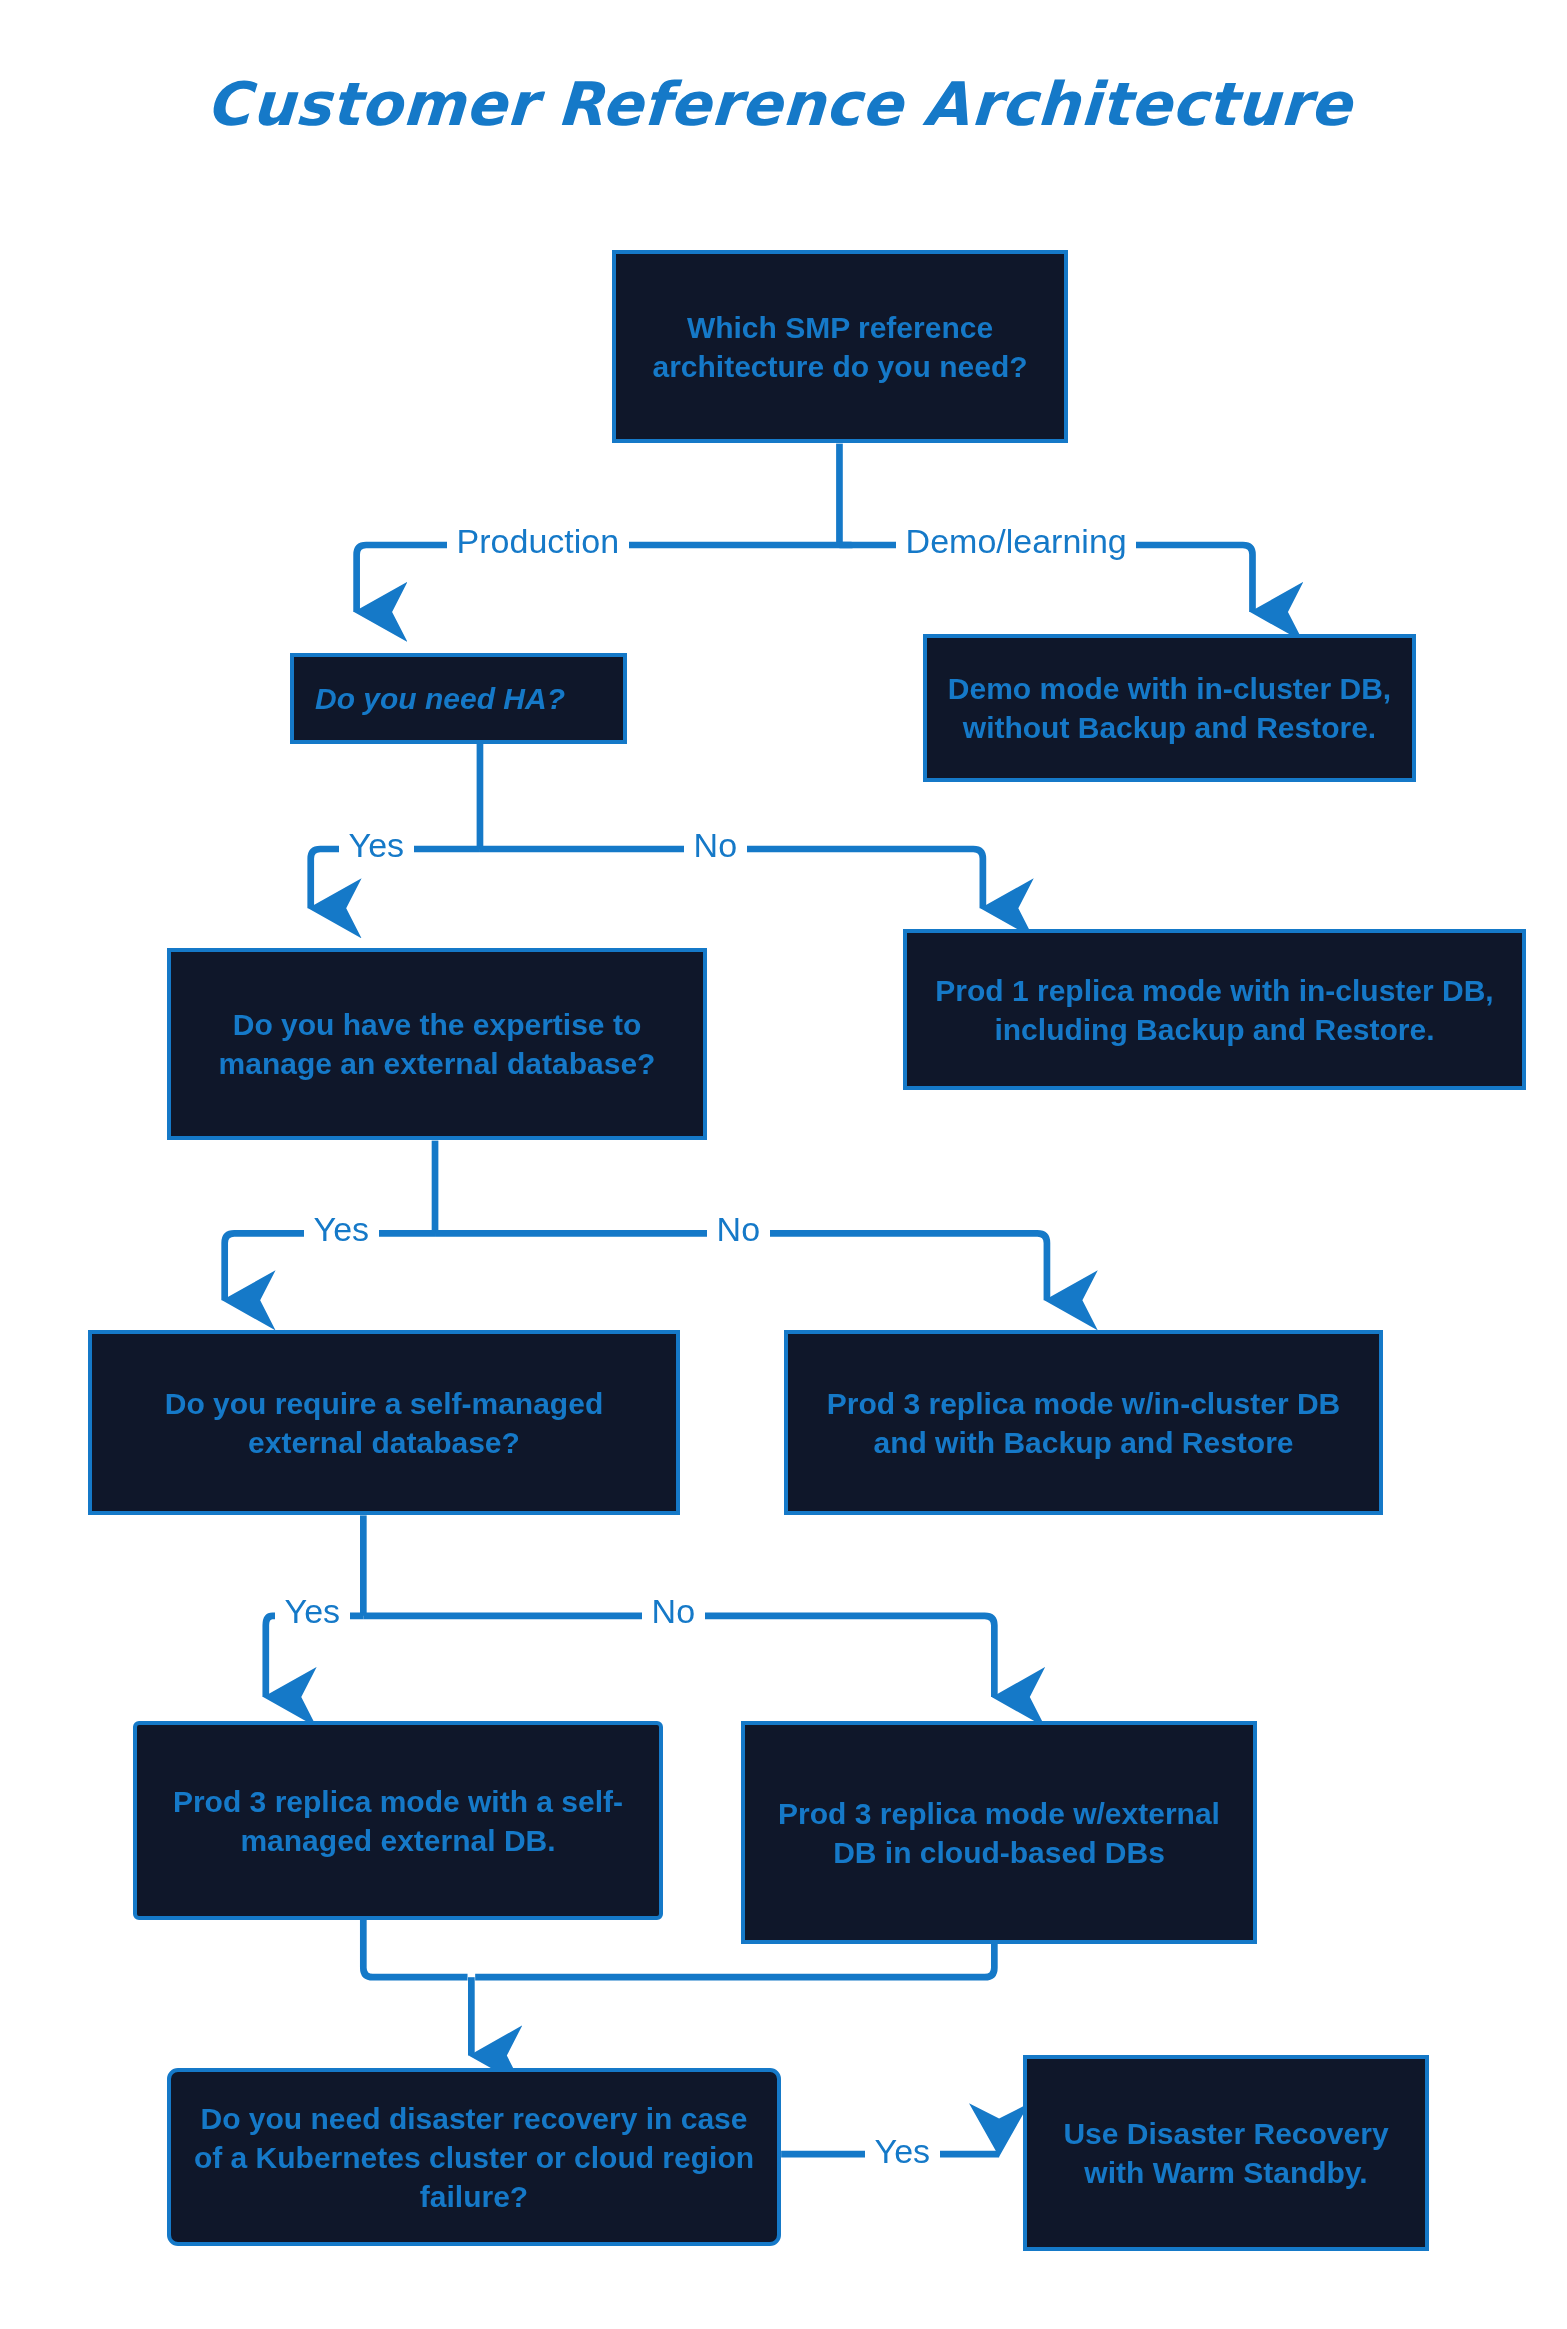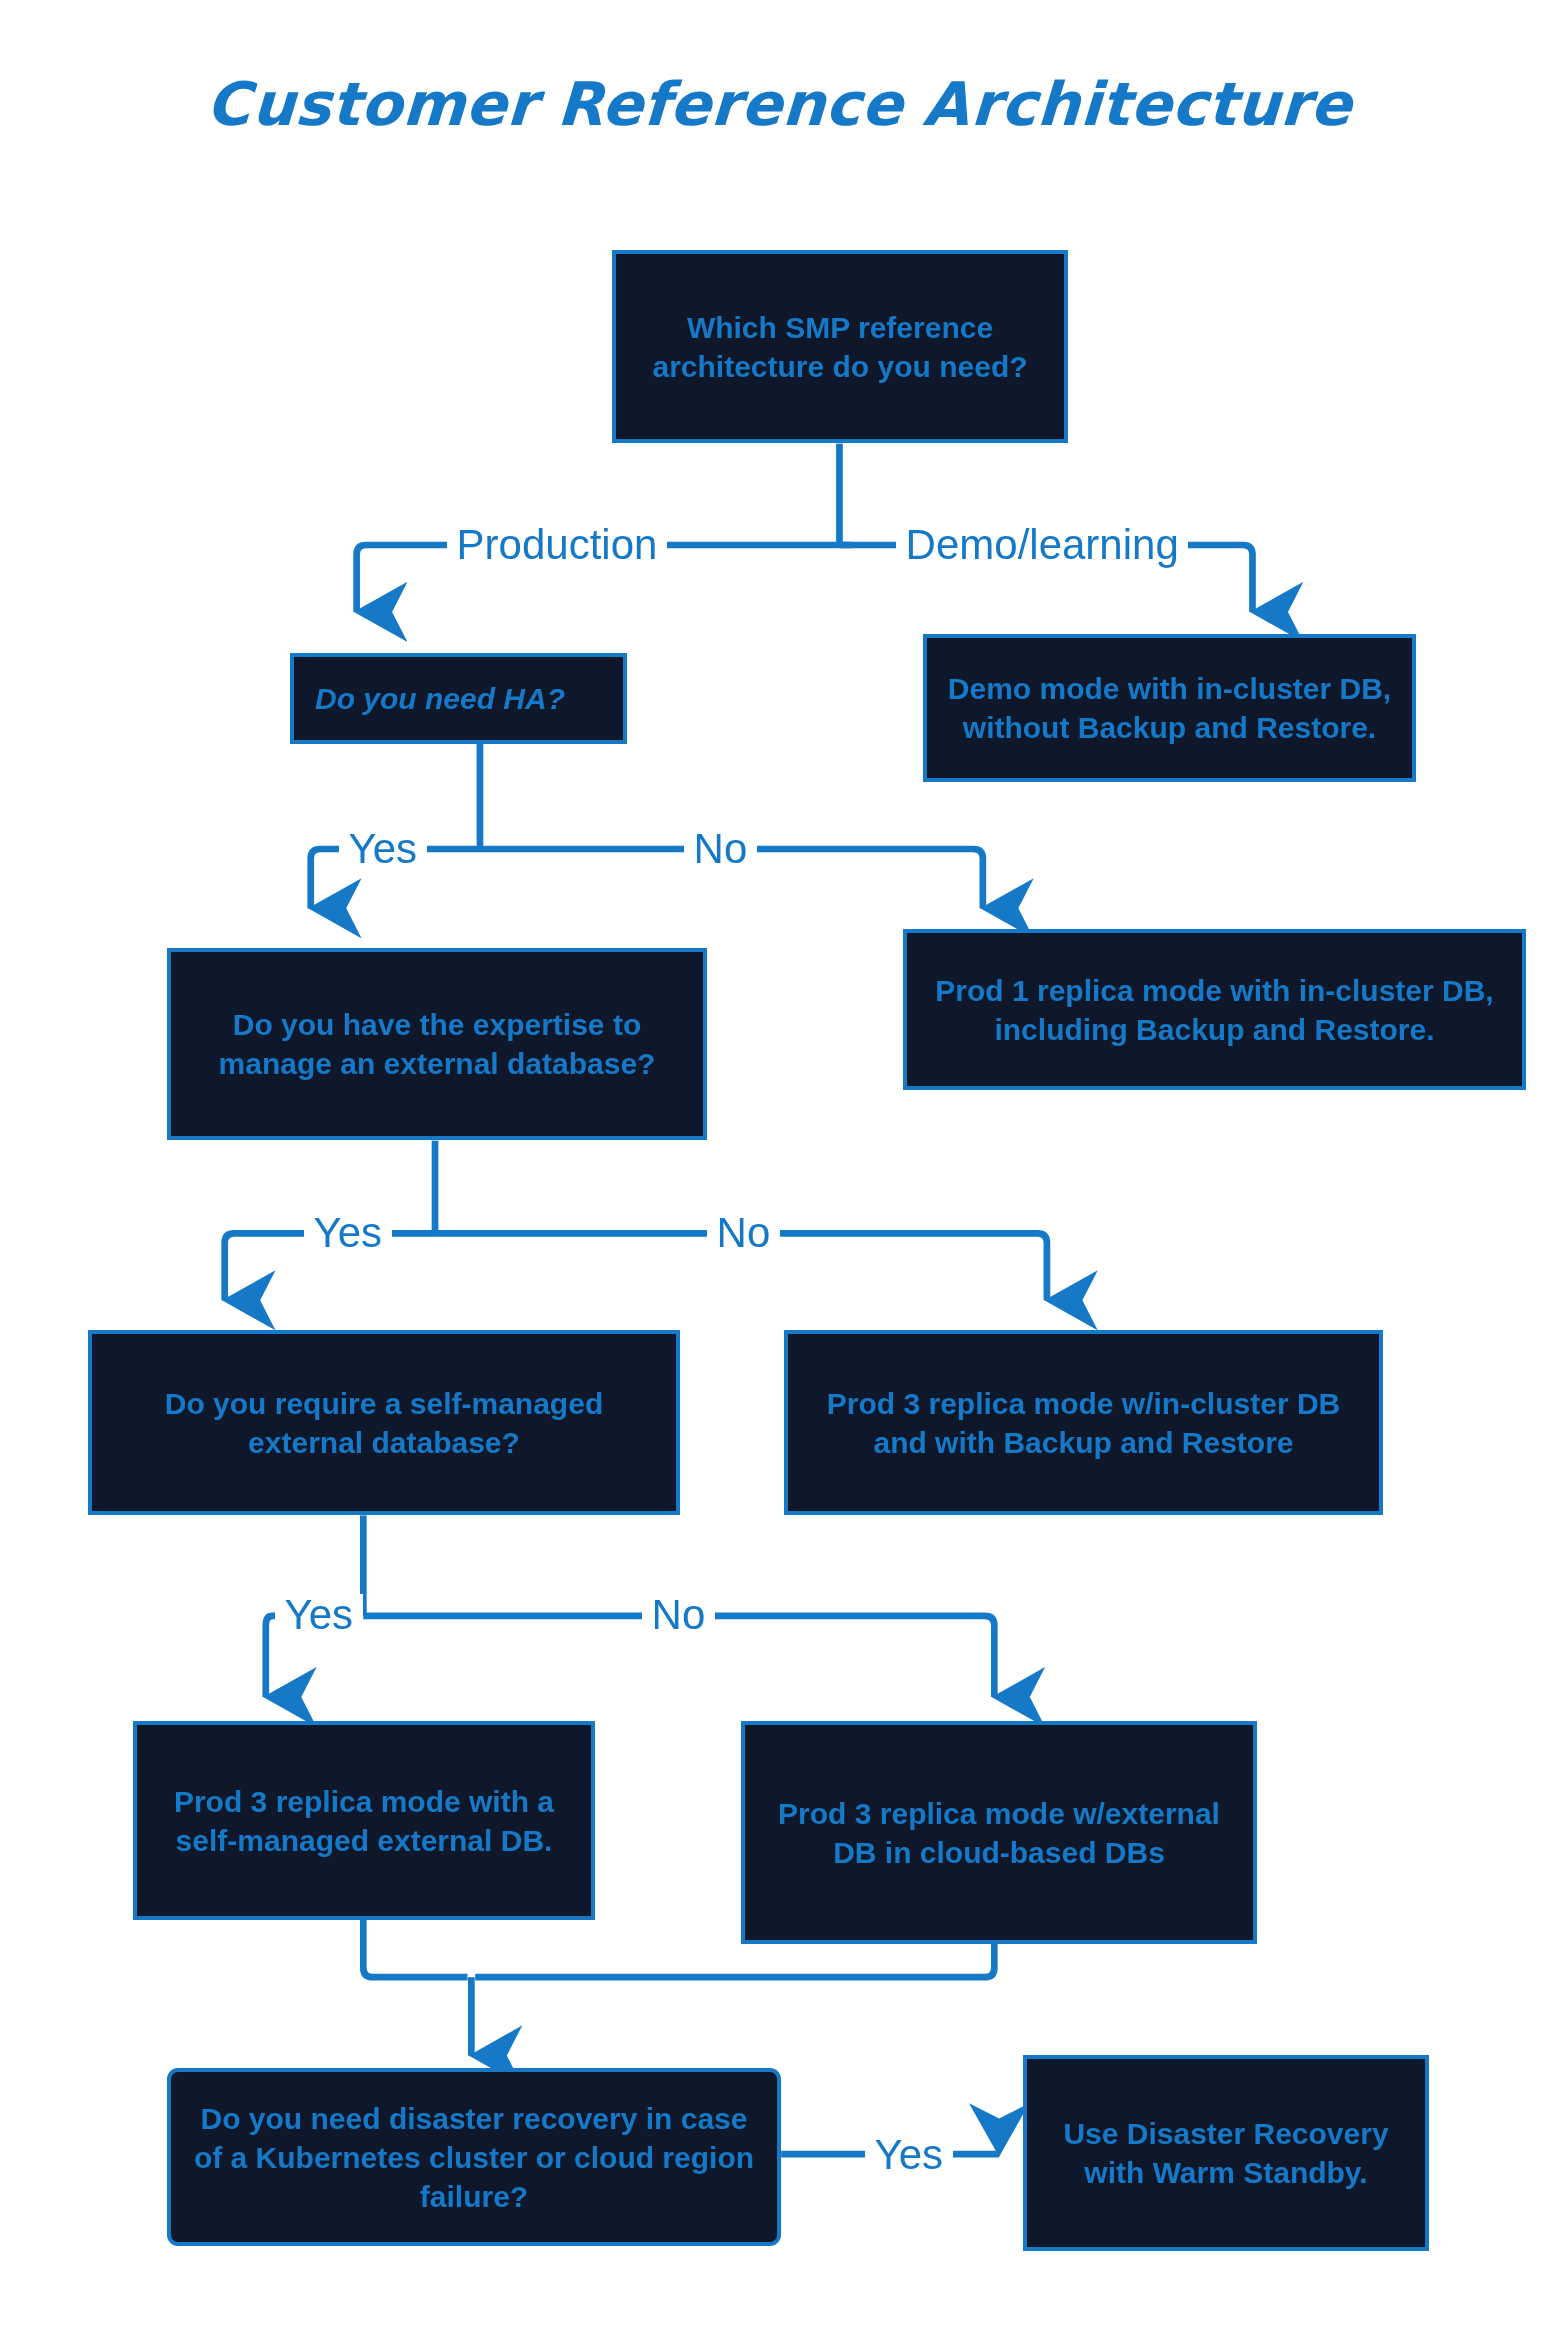--- a/index.html
+++ b/index.html
@@ -53,21 +53,21 @@
   .node.left-align {
     justify-content: flex-start;
     text-align: left;
     padding-left: 21px;
     font-style: italic;
   }
   .edge-label {
     position: absolute;
     color: #1579C8;
     font-weight: normal;
-    font-size: 42px;
+    font-size: 34px;
     line-height: 1;
     background: #ffffff;
     padding: 0 9.6px;
     white-space: nowrap;
   }
 </style>
 </head>
 <body>
 
 <div class="diagram-title">Customer Reference Architecture</div>
@@ -116,21 +116,21 @@
 <div class="node left-align" style="left:290px; top:653px; width:337px; height:91px;">Do you need HA?</div>
 
 <div class="node" style="left:903px; top:929px; width:623px; height:161px;">Prod 1 replica mode with in-cluster DB, including Backup and Restore.</div>
 
 <div class="node" style="left:167px; top:948px; width:540px; height:192px;">Do you have the expertise to manage an external database?</div>
 
 <div class="node" style="left:784px; top:1330px; width:599px; height:185px;">Prod 3 replica mode w/in-cluster DB and with Backup and Restore</div>
 
 <div class="node" style="left:88px; top:1330px; width:592px; height:185px;">Do you require a self-managed external database?</div>
 
-<div class="node" style="left:133px; top:1721px; width:462px; height:199px;">Prod 3 replica mode with a self-managed external DB.</div>
+<div class="node" style="left:133px; top:1721px; width:530px; height:199px;border-radius:6px;">Prod 3 replica mode with a self-managed external DB.</div>
 
 <div class="node" style="left:741px; top:1721px; width:516px; height:223px;">Prod 3 replica mode w/external DB in cloud-based DBs</div>
 
 <div class="node" style="left:167px; top:2068px; width:614px; height:178px;border-radius:11px;">Do you need disaster recovery in case of a Kubernetes cluster or cloud region failure?</div>
 
 <div class="node" style="left:1023px; top:2055px; width:406px; height:196px;">Use Disaster Recovery with Warm Standby.</div>
 
 <div class="edge-label" style="left:447px; top:524px;">Production</div>
 
 <div class="edge-label" style="left:896px; top:524px;">Demo/learning</div>

